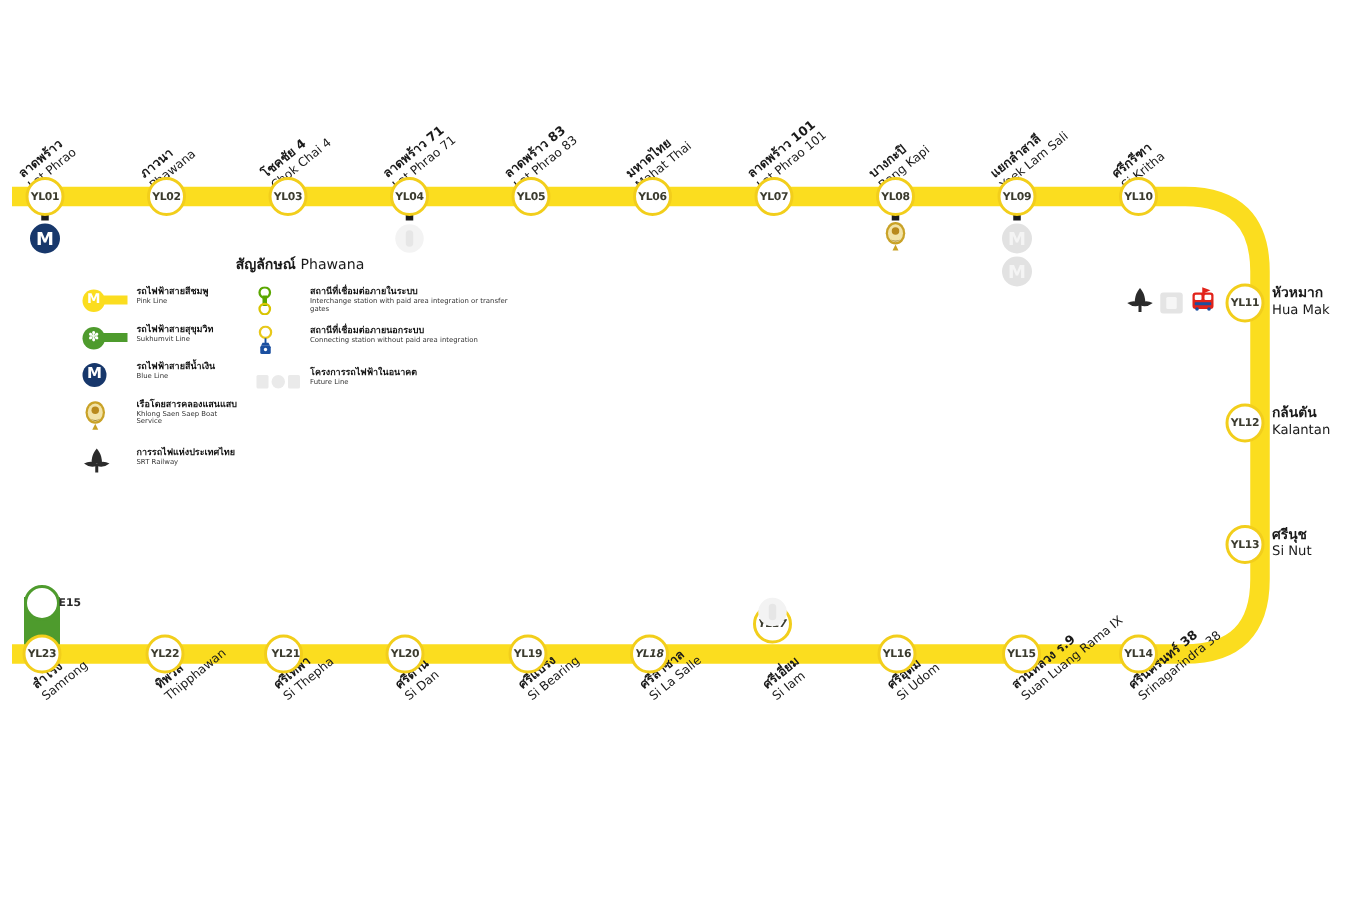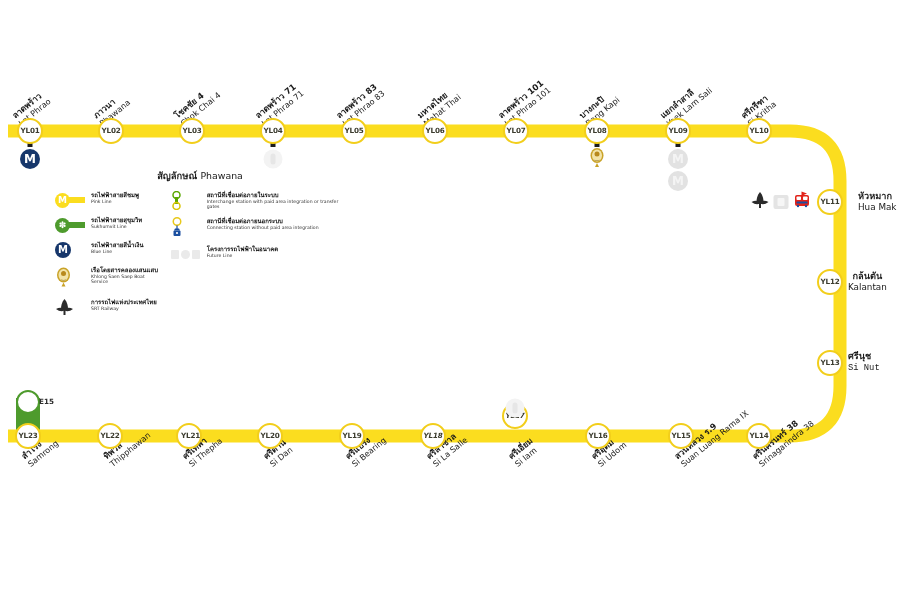--- a/index.html
+++ b/index.html
@@ -236,35 +236,35 @@
         </div>
       </span>
       <span class="ico" style="left:760px;top:202px;"><svg class="ico-srt" viewBox="0 0 38 36">
     <path d="M19 2 C13 9 12 16 12 22 h14 c0-6 -1-13 -7-20z" fill="#2b2b2b"></path>
     <path d="M2 22 q9 -5 17 0 q8 -5 17 0 q-9 7 -17 3 q-8 4 -17 -3z" fill="#2b2b2b"></path>
     <rect x="17" y="24" width="4" height="10" fill="#2b2b2b"></rect>
   </svg></span>
       <span class="stn" style="left:830px;top:202px;">
              <span class="code">YL11</span>
            </span>
-      <span class="lbl side" style="left:848px;top:191px;padding-left:10px;">
+      <span class="lbl side" style="left:848px;top:191px;">
                <span class="th">หัวหมาก</span>
                <span class="en">Hua Mak</span>
              </span>
       <span class="stn" style="left:830px;top:282px;">
              <span class="code">YL12</span>
            </span>
-      <span class="lbl side" style="left:848px;top:271px;text-align:center;">
+      <span class="lbl side" style="left:848px;top:271px;">
                <span class="th">กล้นตัน</span>
                <span class="en">Kalantan</span>
              </span>
       <span class="stn" style="left:830px;top:363px;">
              <span class="code">YL13</span>
            </span>
-      <span class="lbl side" style="left:848px;top:352px;font-family:Liberation Mono, monospace;">
+      <span class="lbl side" style="left:848px;top:352px;">
                <span class="th">ศรีนุช</span>
                <span class="en">Si Nut</span>
              </span>
       <span class="stn" style="left:759px;top:436px;align-items:center;">
              <span class="code">YL14</span>
            </span>
       <span class="lbl rot-bot" style="left:751px;top:454px;">
                <span class="th">ศรีนครินทร์ 38</span>
                <span class="en">Srinagarindra 38</span>
              </span>

